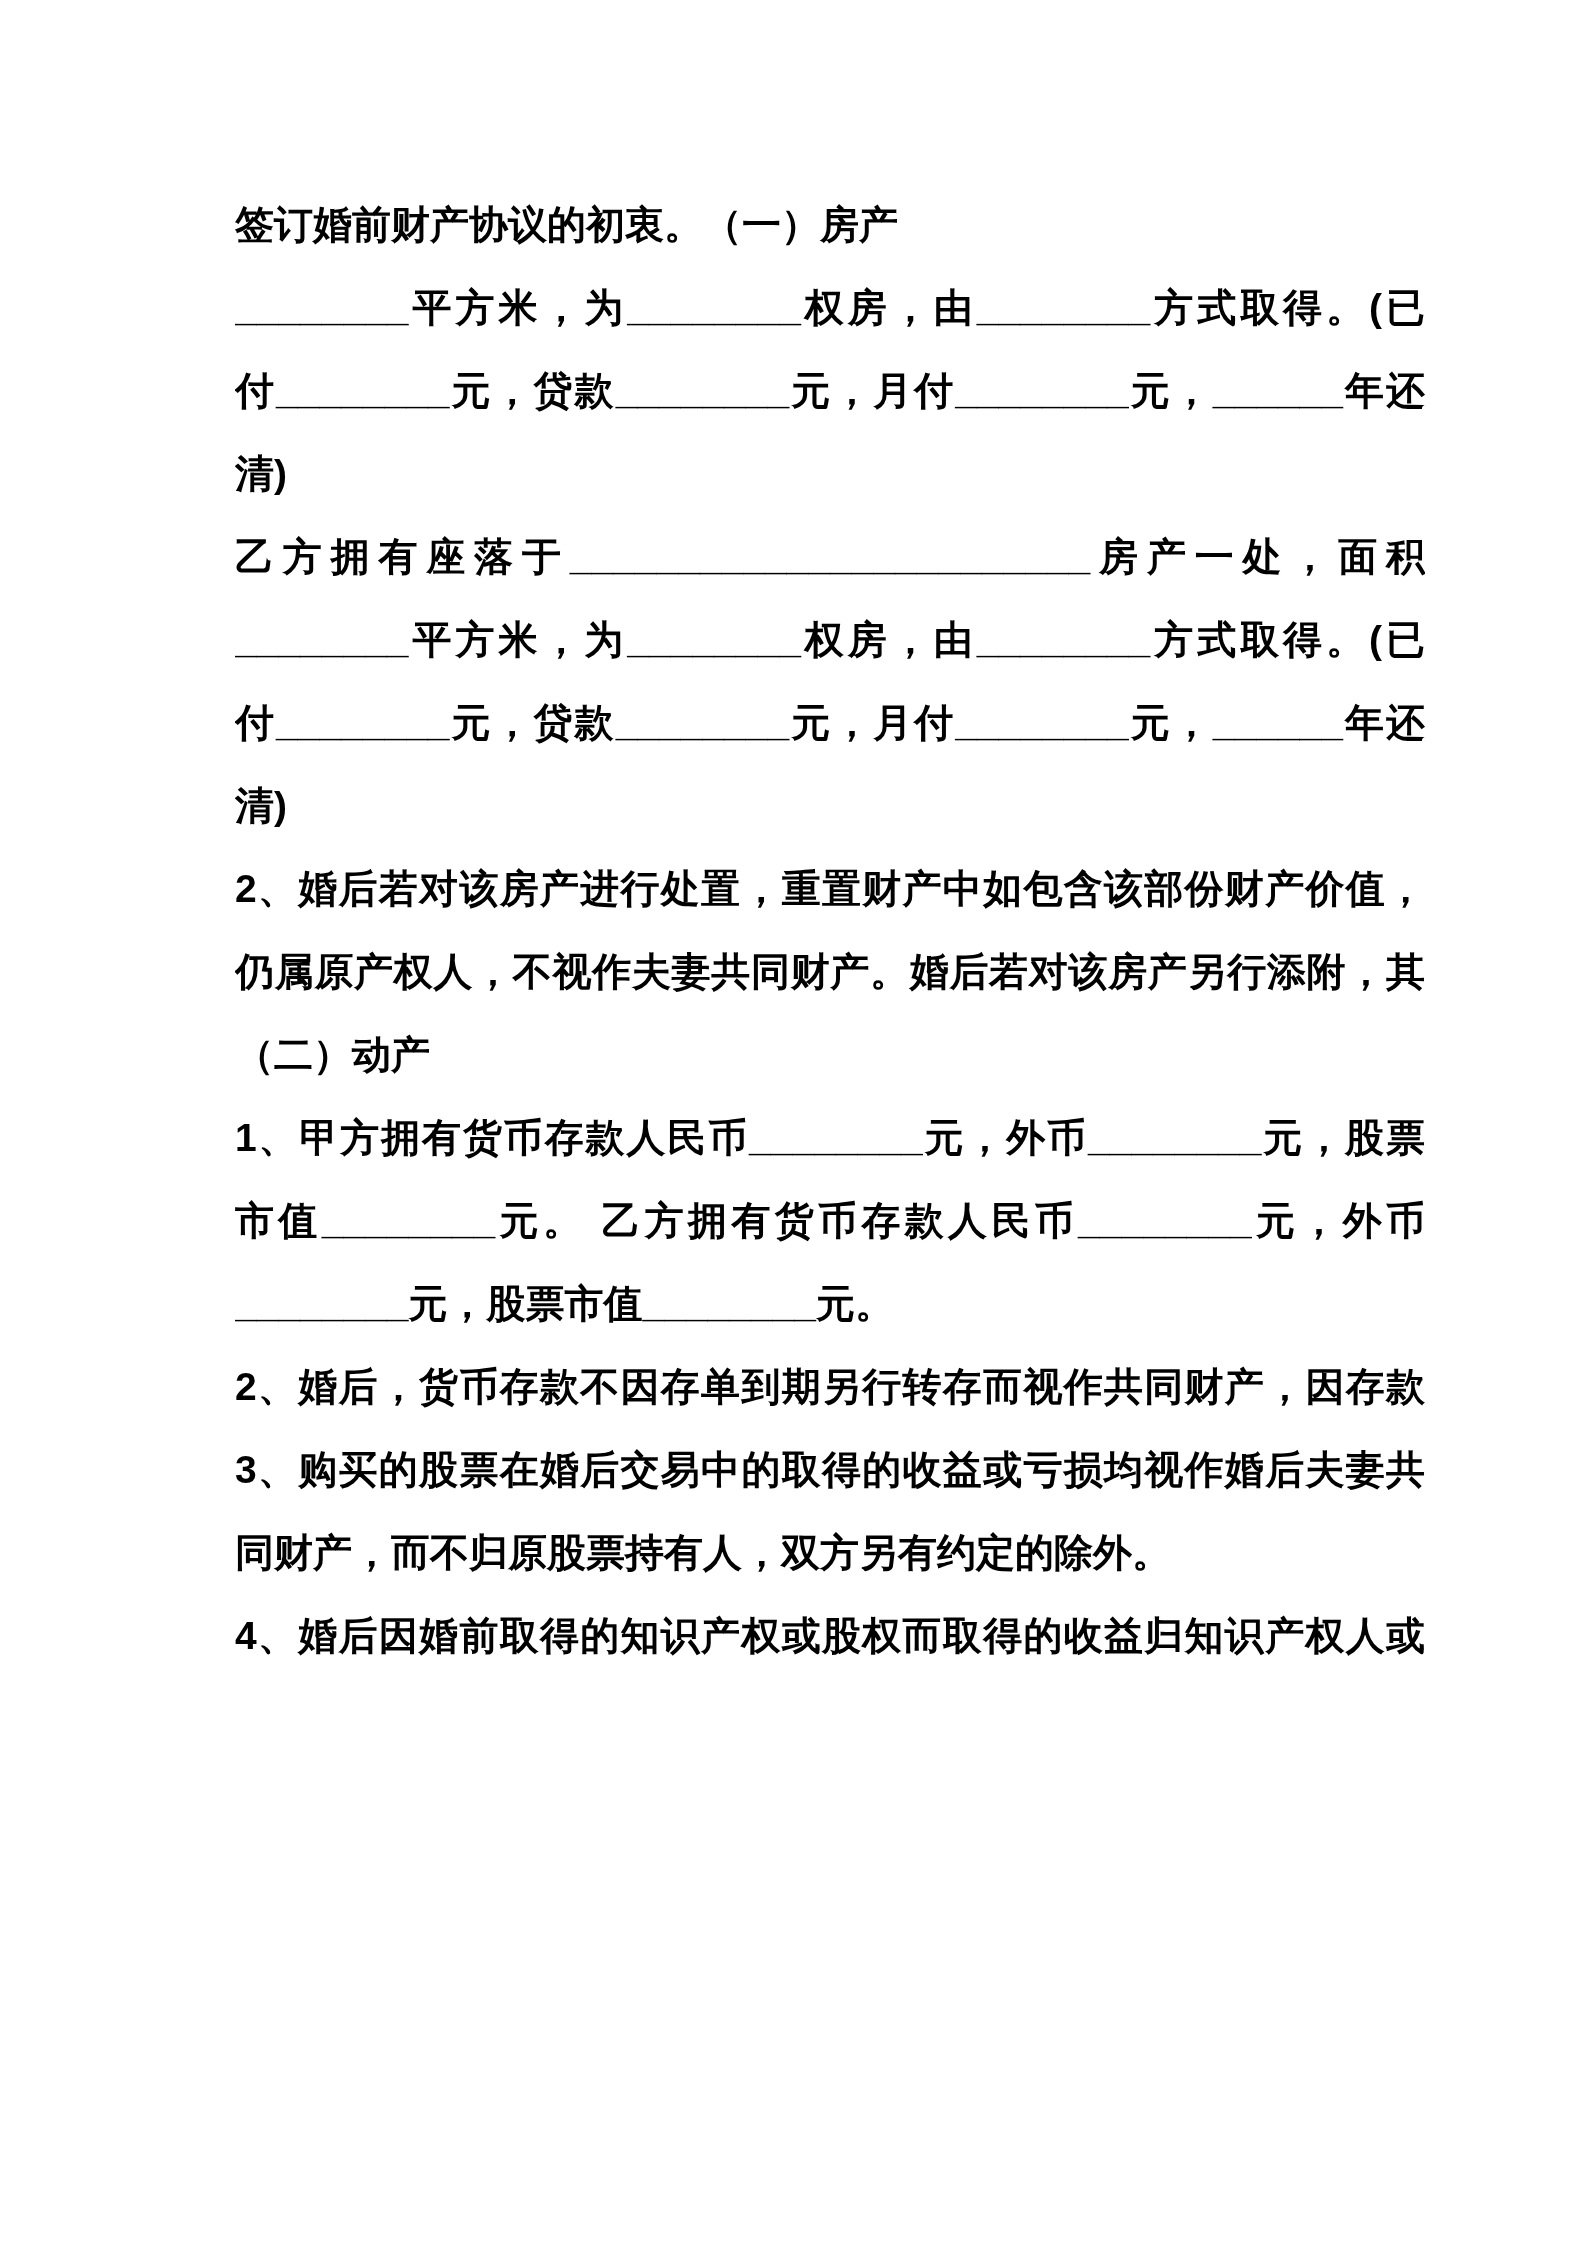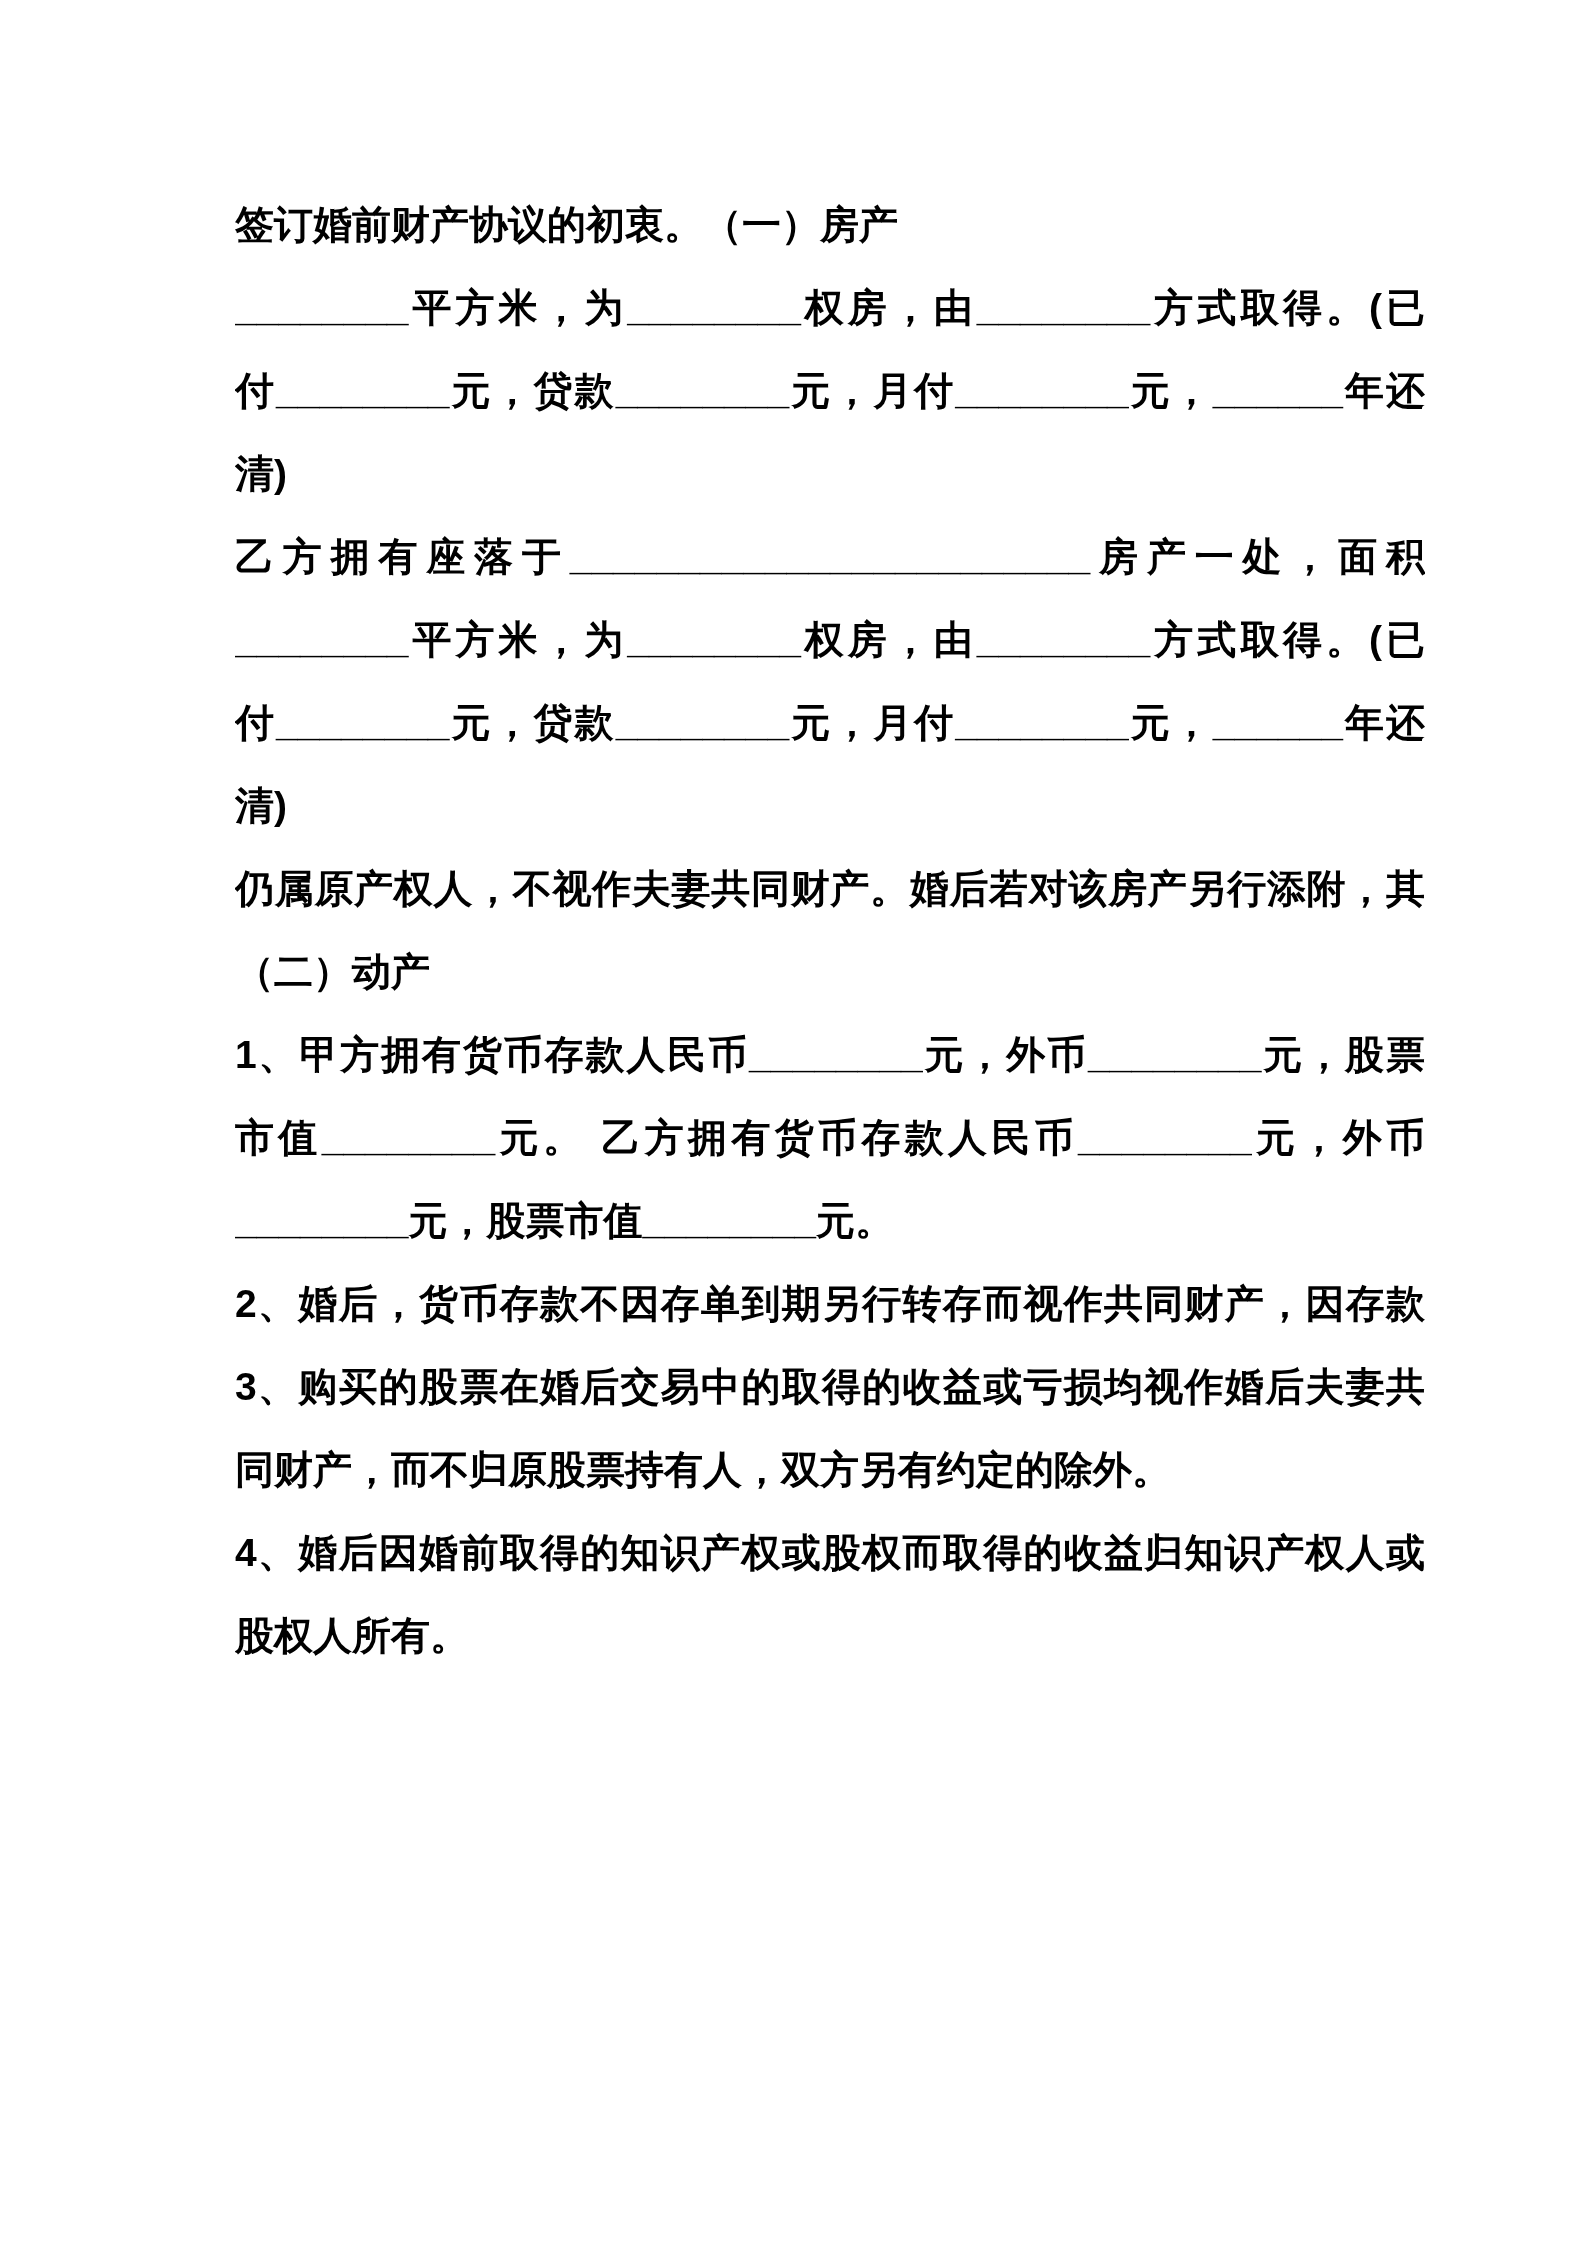--- a/index.html
+++ b/index.html
@@ -43,24 +43,24 @@
 <div class="page">
   <div class="content">
     <div class="line">签订婚前财产协议的初衷。（一）房产</div>
     <div class="line j">________平方米，为________权房，由________方式取得。(已</div>
     <div class="line j">付________元，贷款________元，月付________元，______年还</div>
     <div class="line">清)</div>
     <div class="line j">乙方拥有座落于________________________房产一处，面积</div>
     <div class="line j">________平方米，为________权房，由________方式取得。(已</div>
     <div class="line j">付________元，贷款________元，月付________元，______年还</div>
     <div class="line">清)</div>
+    <div class="line j">2、婚后若对该房产进行处置，重置财产中如包含该部份财产价值，</div>
     <div class="line j">仍属原产权人，不视作夫妻共同财产。婚后若对该房产另行添附，其</div>
     <div class="line">（二）动产</div>
     <div class="line j">1、甲方拥有货币存款人民币________元，外币________元，股票</div>
     <div class="line j">市值________元。 乙方拥有货币存款人民币________元，外币</div>
     <div class="line">________元，股票市值________元。</div>
     <div class="line j">2、婚后，货币存款不因存单到期另行转存而视作共同财产，因存款</div>
     <div class="line j">3、购买的股票在婚后交易中的取得的收益或亏损均视作婚后夫妻共</div>
     <div class="line">同财产，而不归原股票持有人，双方另有约定的除外。</div>
     <div class="line j">4、婚后因婚前取得的知识产权或股权而取得的收益归知识产权人或</div>
-    <div class="line">股权人所有。</div>
   </div>
 </div>
 
 </body></html>

